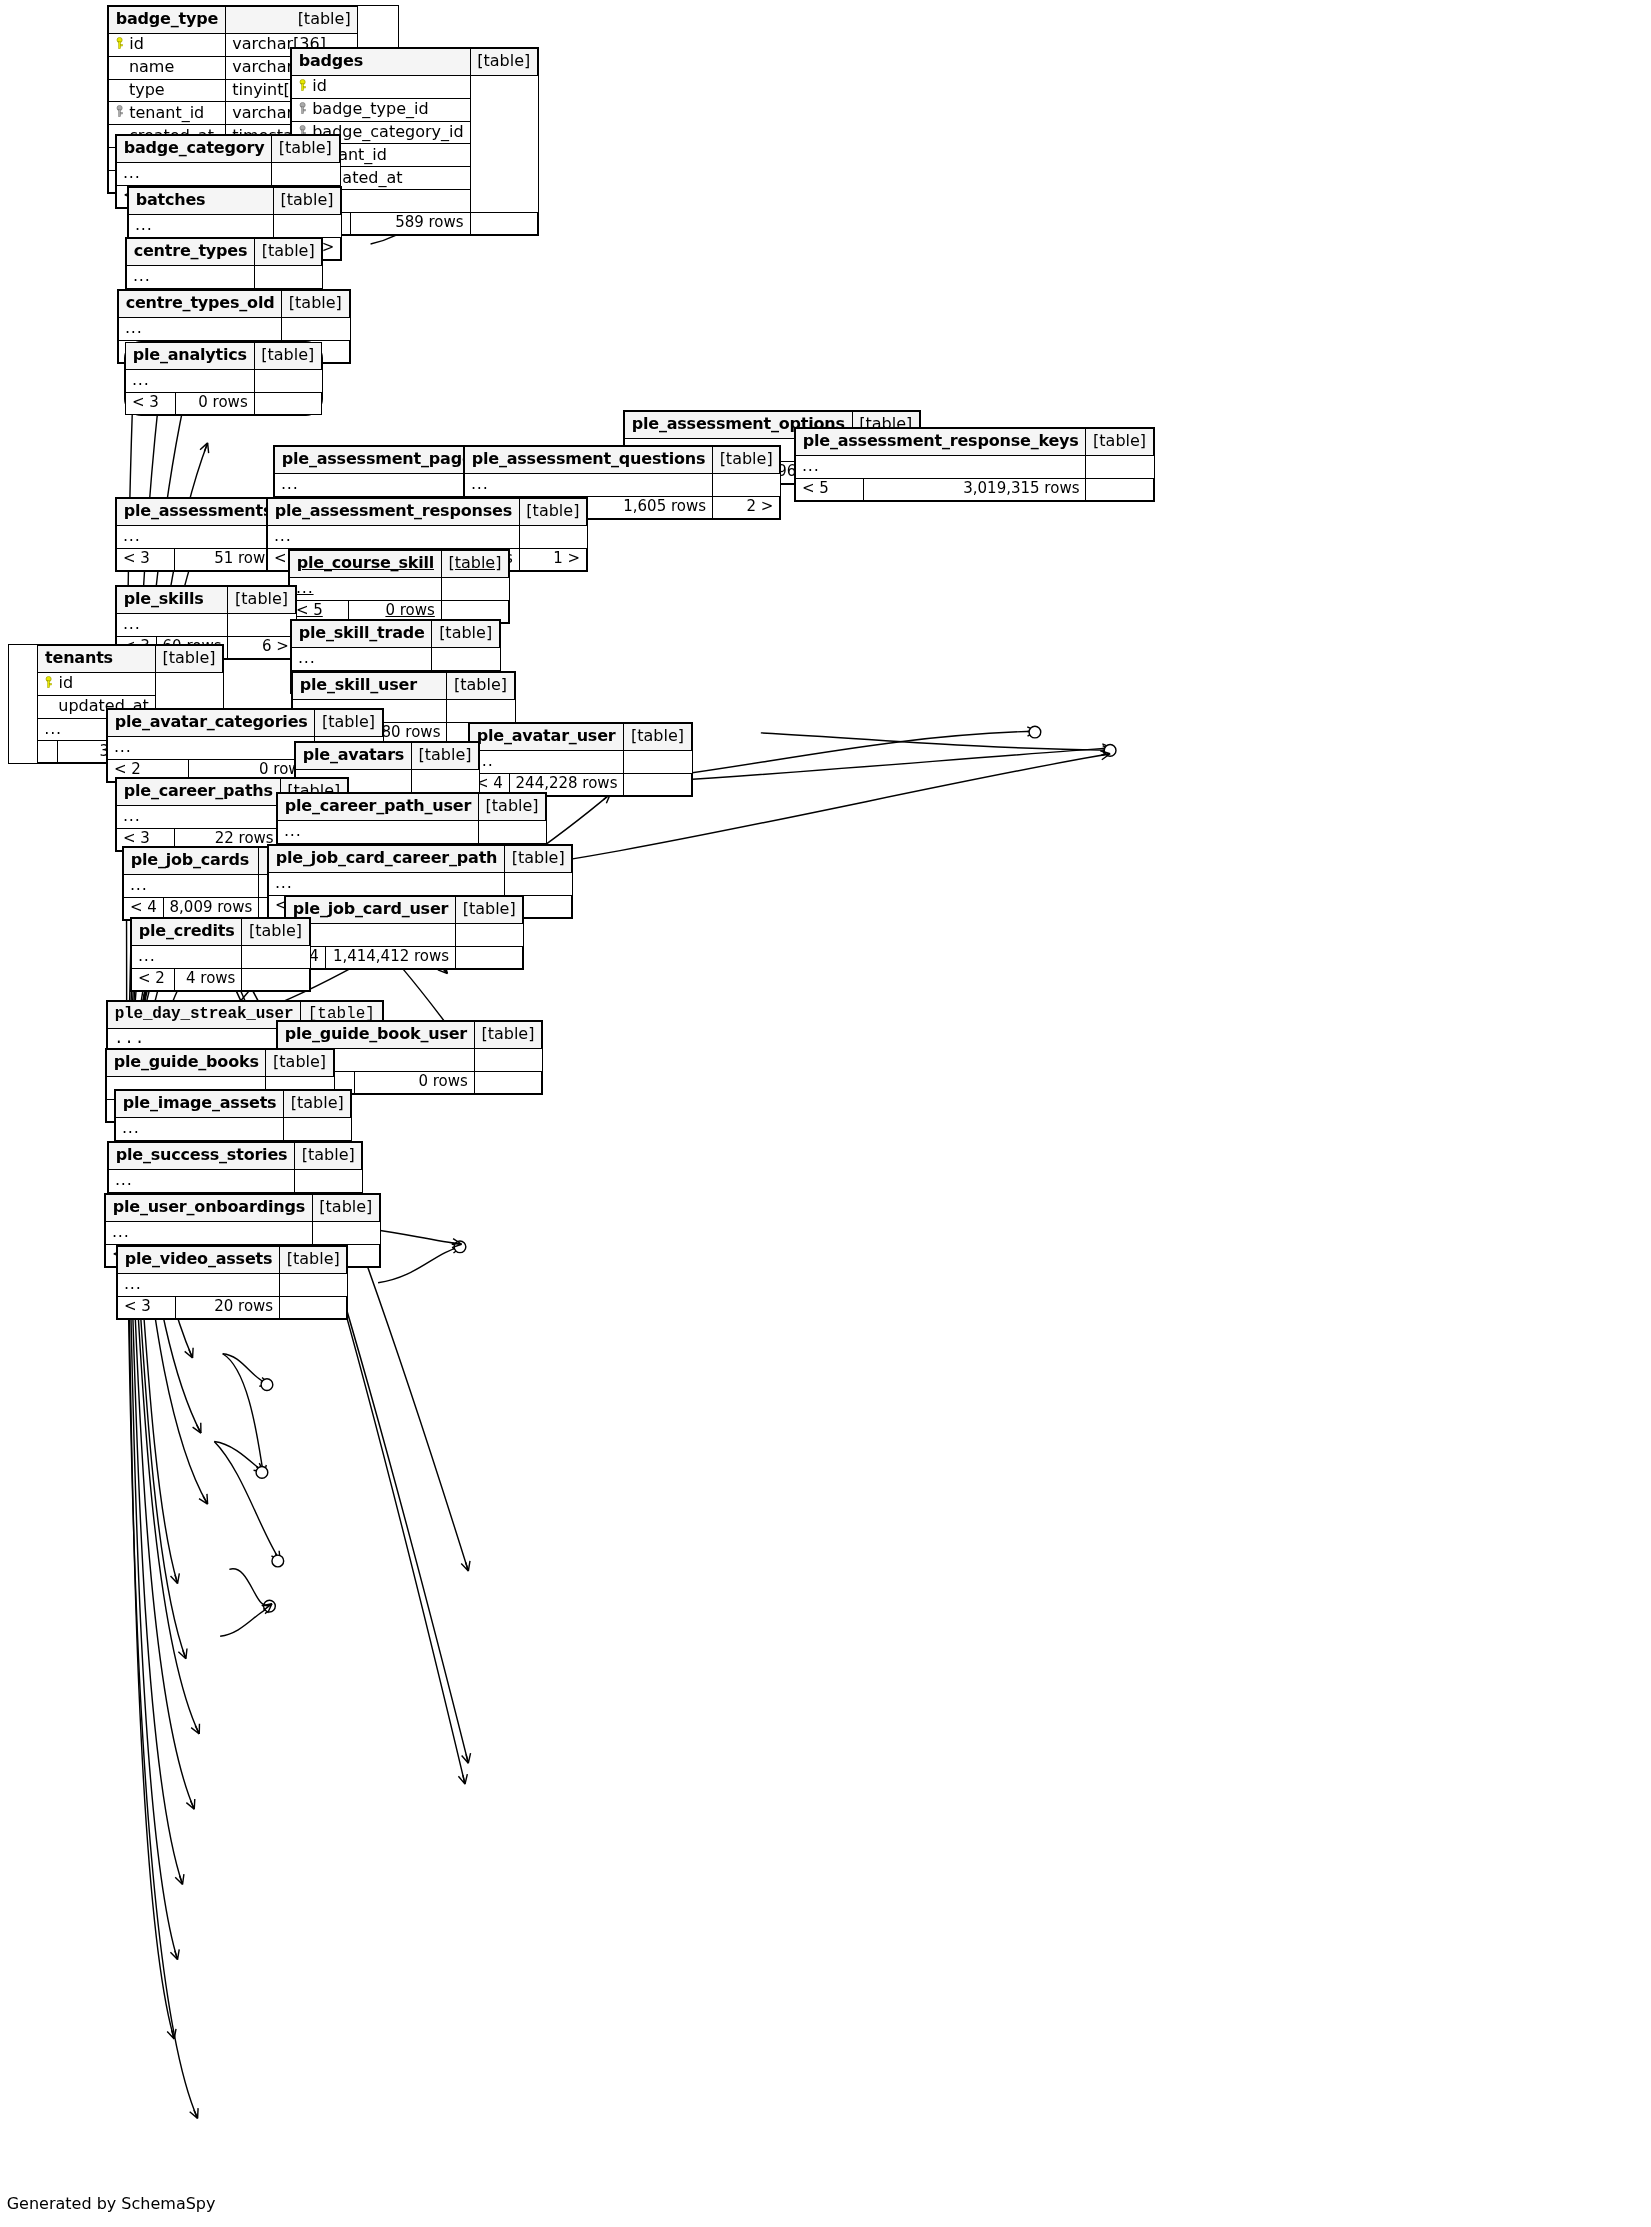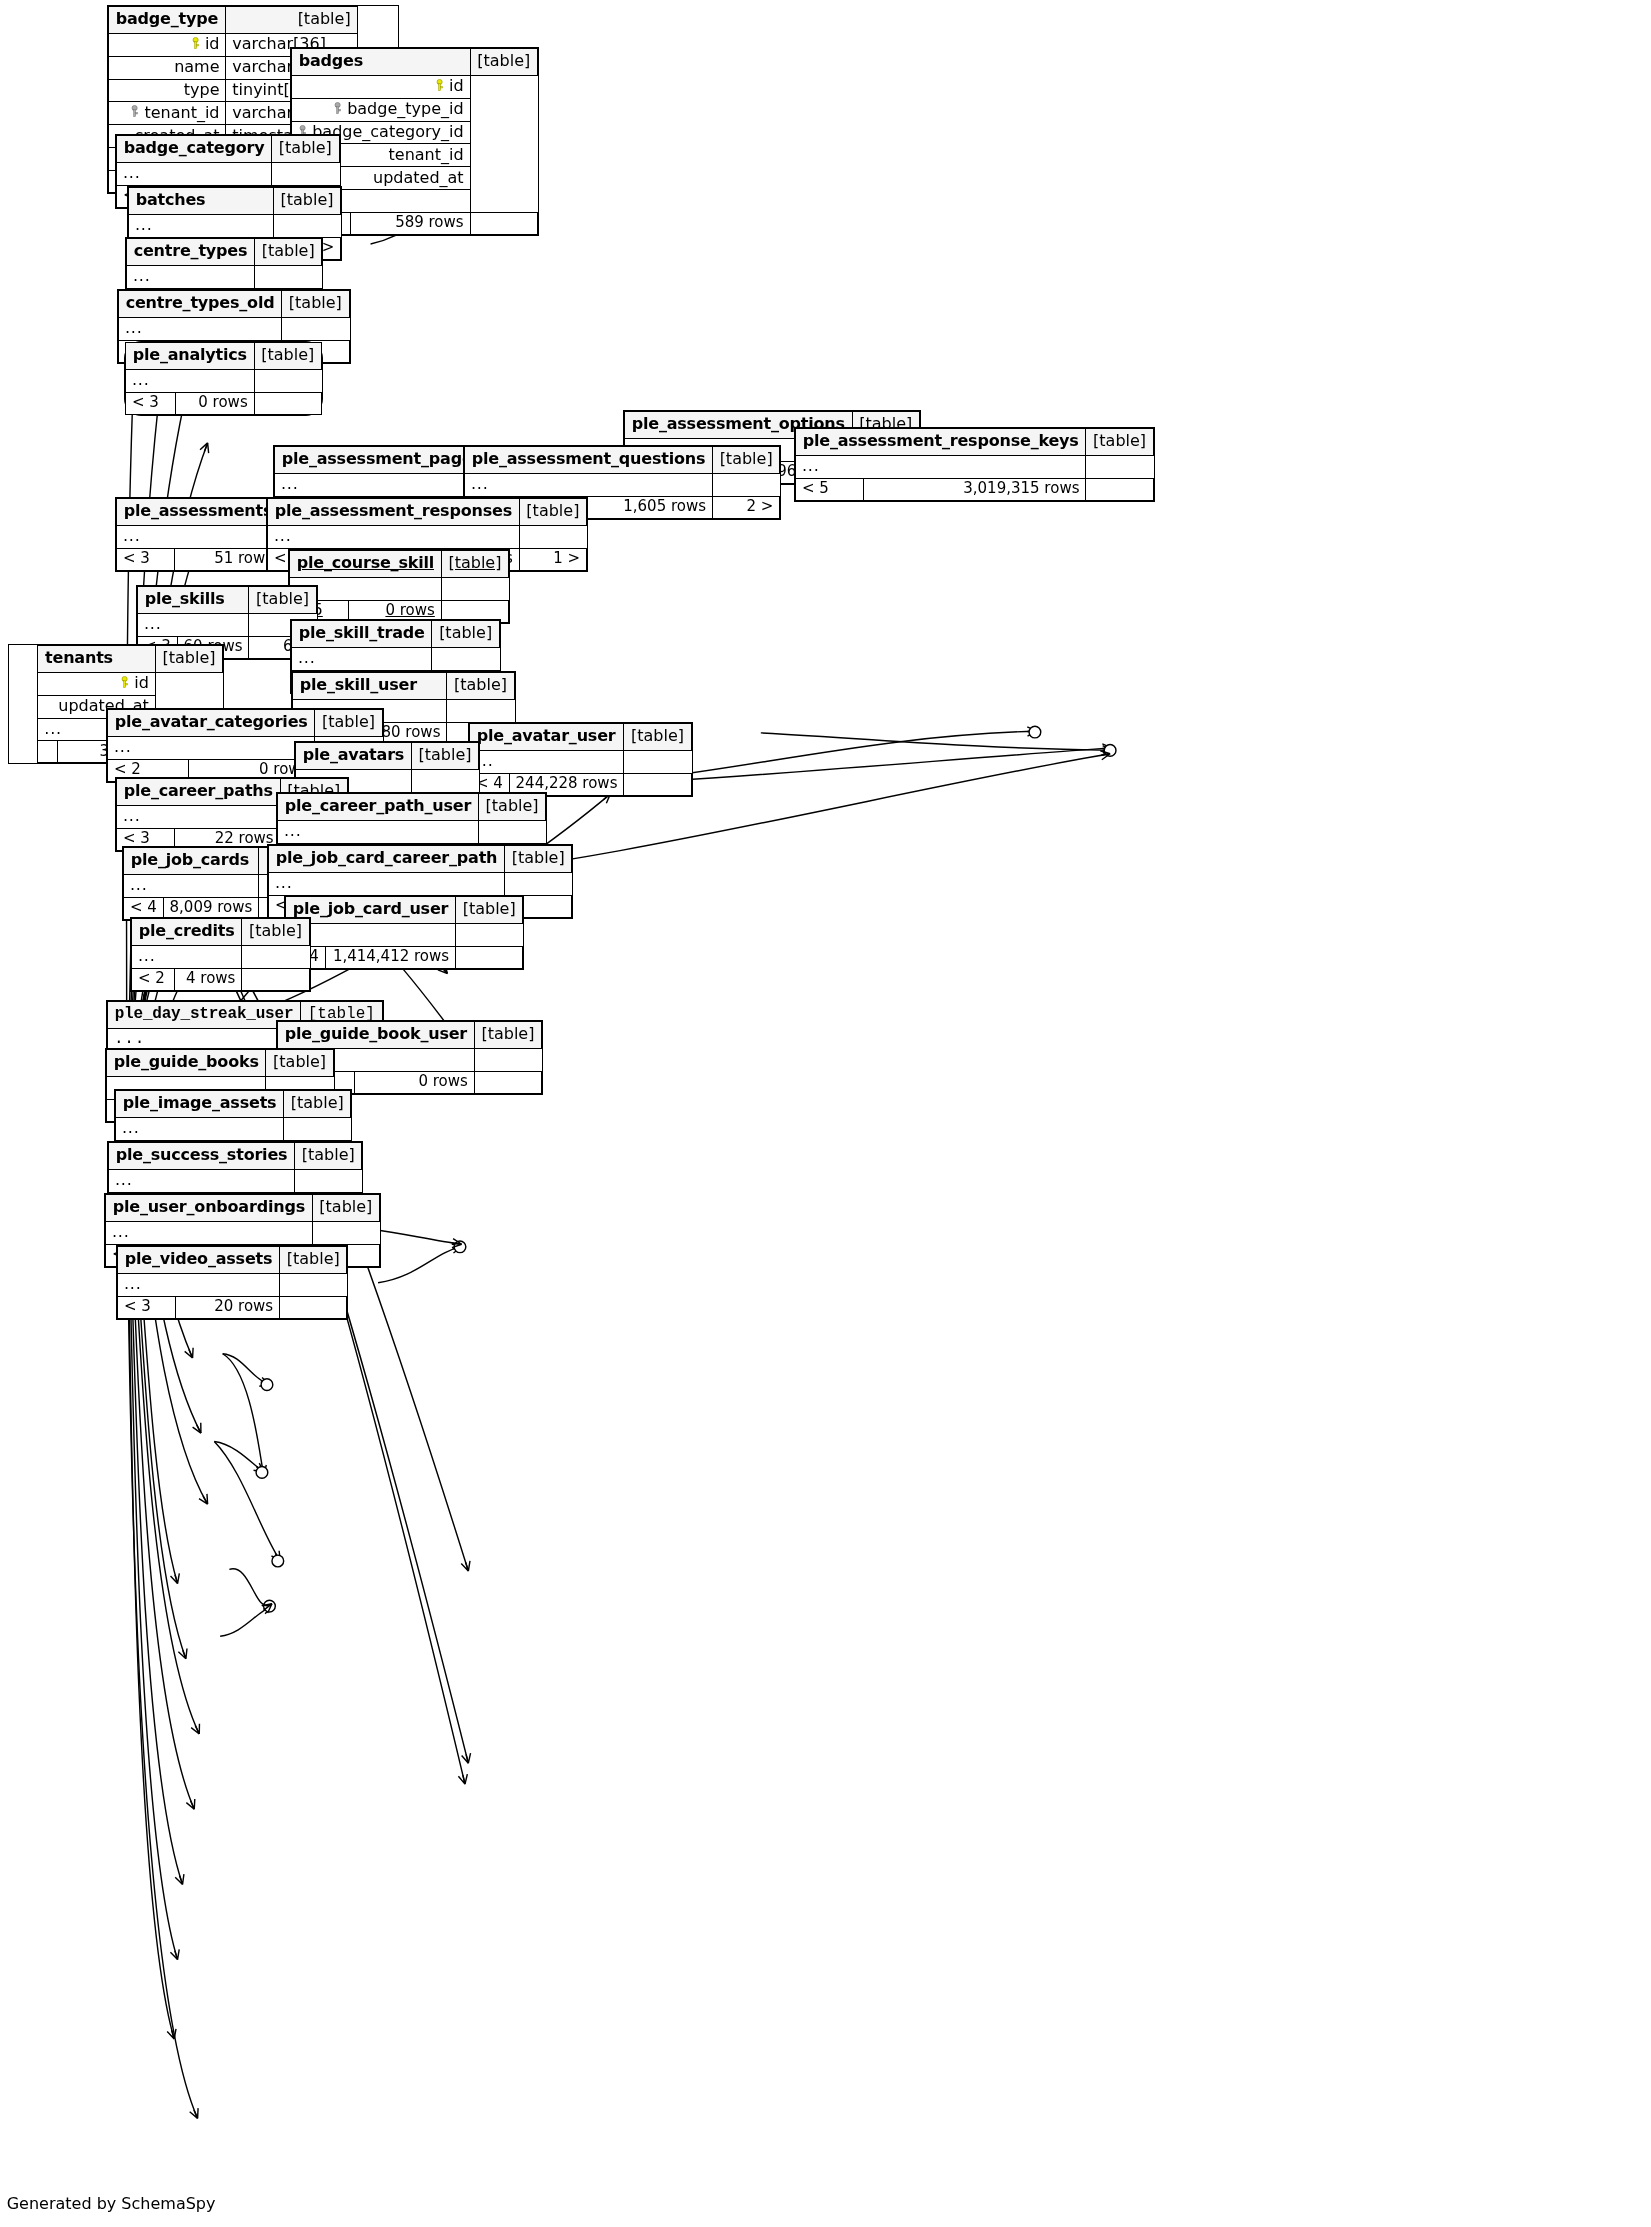--- a/index.html
+++ b/index.html
@@ -65,21 +65,21 @@
     letter-spacing: 0.8px;
     font-size: 16px;
   }
   .foot td {
     border-top: 1.7px solid #000000;
     font-size: 15px;
   }
   .foot .l { text-align: left; }
   .foot .c { text-align: right; }
   .foot .r { text-align: right; }
-  .col-name { text-align: right; }
+  .col-name { text-align: left; }
   .col-type { text-align: left; border-left: 0.8px solid #000; }
   .key {
     display: inline-block;
     width: 11px;
     margin-right: 3.3px;
     text-align: center;
     vertical-align: baseline;
   }
   .key svg { display: block; }
   .kspace { display:inline-block; width: 14px; }
@@ -491,21 +491,21 @@
             <td class="ellipsis" colspan="2">...</td>
           </tr>
           <tr class="foot">
             <td class="l">&lt; 5</td>
             <td class="c">0 rows</td>
             <td class="r"></td>
           </tr>
         </tbody>
       </table>
     </div>
-    <div class="tbl" style="left: 136px; top: 585px; min-width: 76px;">
+    <div class="tbl" style="left: 115px; top: 585px; min-width: 76px;">
       <table>
         <tbody>
           <tr class="hdr">
             <td class="tname" colspan="2">ple_skills</td>
             <td class="ttag">[table]</td>
           </tr>
           <tr>
             <td class="ellipsis" colspan="2">...</td>
           </tr>
           <tr class="foot">

